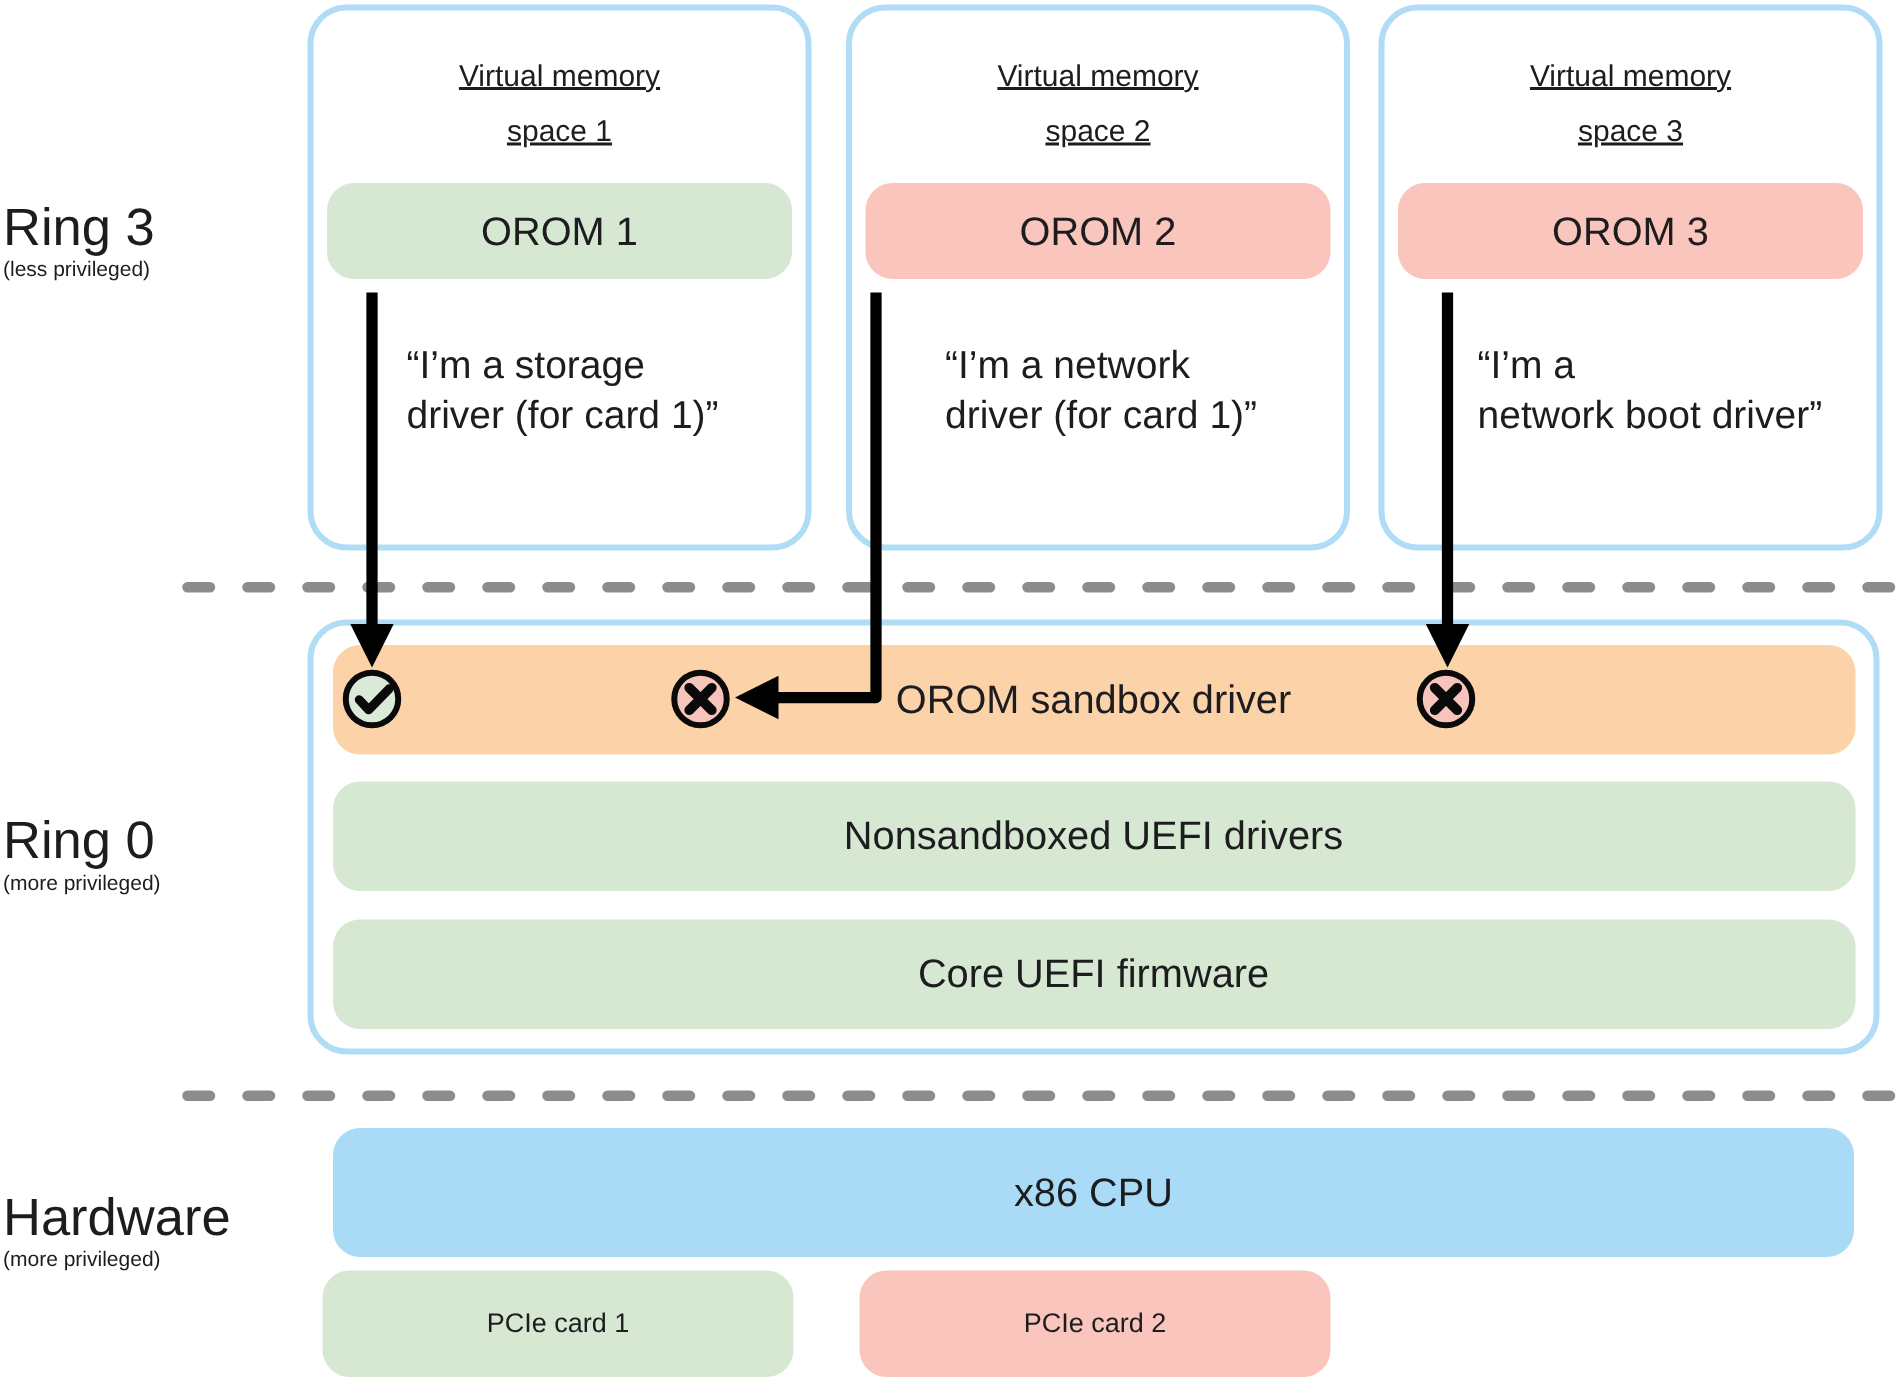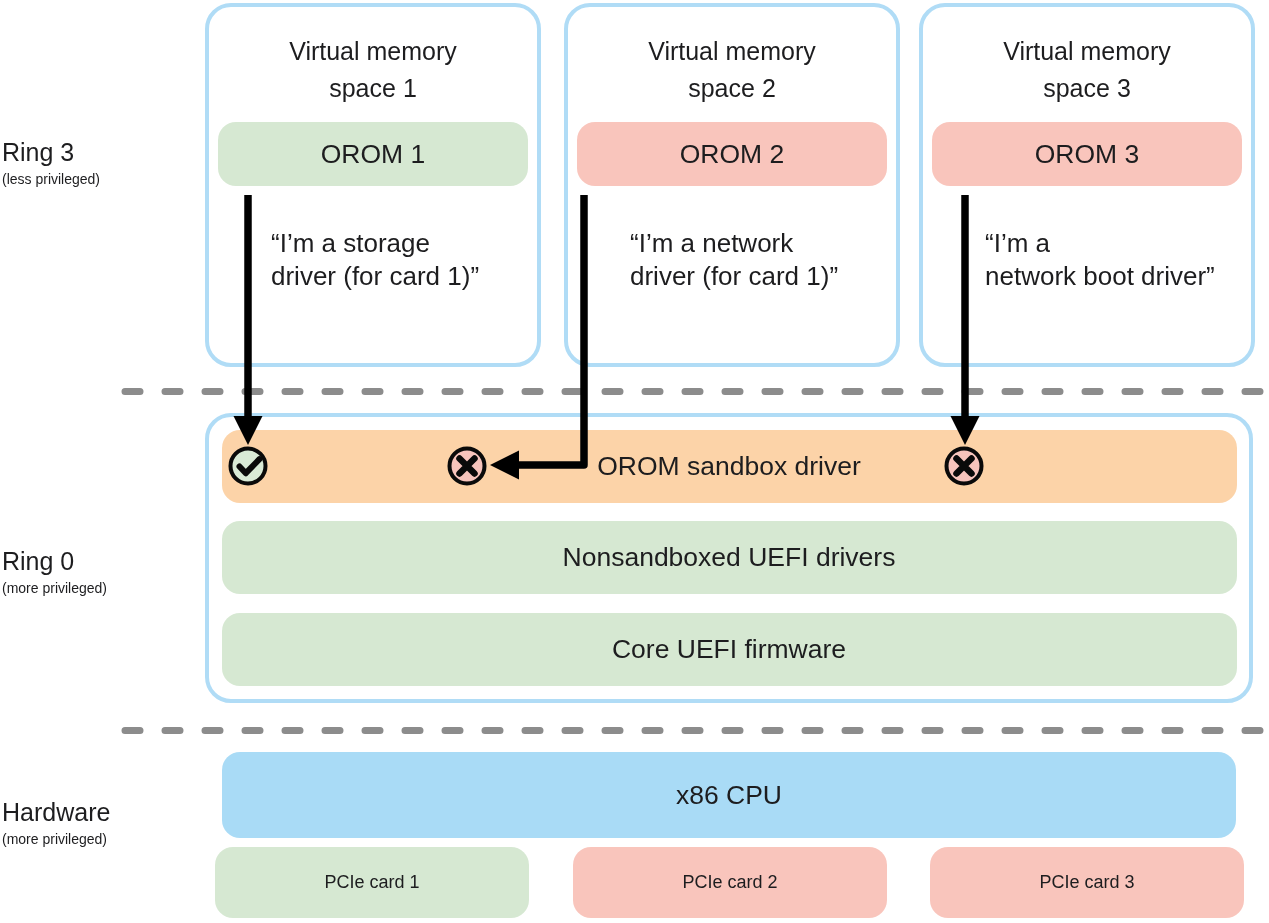--- a/index.html
+++ b/index.html
@@ -6,35 +6,35 @@
   #canvas {
     position: relative;
     width: 1269px;
     height: 923px;
     background: #ffffff;
     font-family: "Liberation Sans", sans-serif;
     color: #1d1d1f;
     overflow: hidden;
   }
   .side-label { position: absolute; left: 2px; }
-  .side-label .title { font-size: 25px; line-height: 30px; }
+  .side-label .title { font-size: 35px; line-height: 30px; }
   .side-label .sub   { font-size: 14px; line-height: 25px; }
 
   
   .vm-box {
     position: absolute;
     top: 3px; height: 364px; width: 336px;
     box-sizing: border-box;
     background: #ffffff;
     border: 4.5px solid #b0dcf6;
     border-radius: 26px;
   }
   .vm-title {
     position: absolute; top: 26px; left: 0; right: 0;
-    text-align: center; font-size: 25px; line-height: 37px;
+    text-align: center; font-size: 20px; line-height: 37px; text-decoration: underline;
   }
   .orom-pill {
     position: absolute; top: 115px; left: 9px; right: 9px; height: 64px;
     border-radius: 18px;
     display: flex; align-items: center; justify-content: center;
     font-size: 26.5px;
   }
   .vm-quote {
     position: absolute; top: 220px; left: 62px; right: 8px;
     font-size: 26px; line-height: 32.5px; text-align: left;
@@ -159,23 +159,20 @@
 
   <div class="cpu-box fill-blue">
     <span>x86 CPU</span>
   </div>
   <div class="pcie-card c0 fill-green">
     <span>PCIe card 1</span>
   </div>
   <div class="pcie-card c1 fill-pink">
     <span>PCIe card 2</span>
   </div>
-  <div class="pcie-card c2 fill-pink">
-    <span>PCIe card 3</span>
-  </div>
 
   <svg id="overlay" viewBox="0 0 1269 923">
 
     <line x1="125" y1="391.5" x2="1269" y2="391.5" stroke="#8c8c8c" stroke-width="7" stroke-linecap="round" stroke-dasharray="15 25"></line>
     <line x1="125" y1="730.5" x2="1269" y2="730.5" stroke="#8c8c8c" stroke-width="7" stroke-linecap="round" stroke-dasharray="15 25"></line>
 
     <g>
       <line x1="248" y1="195" x2="248" y2="419" stroke="#000" stroke-width="7.5"></line>
       <polygon points="248,445 233.5,416 262.5,416" fill="#000"></polygon>
     </g>

